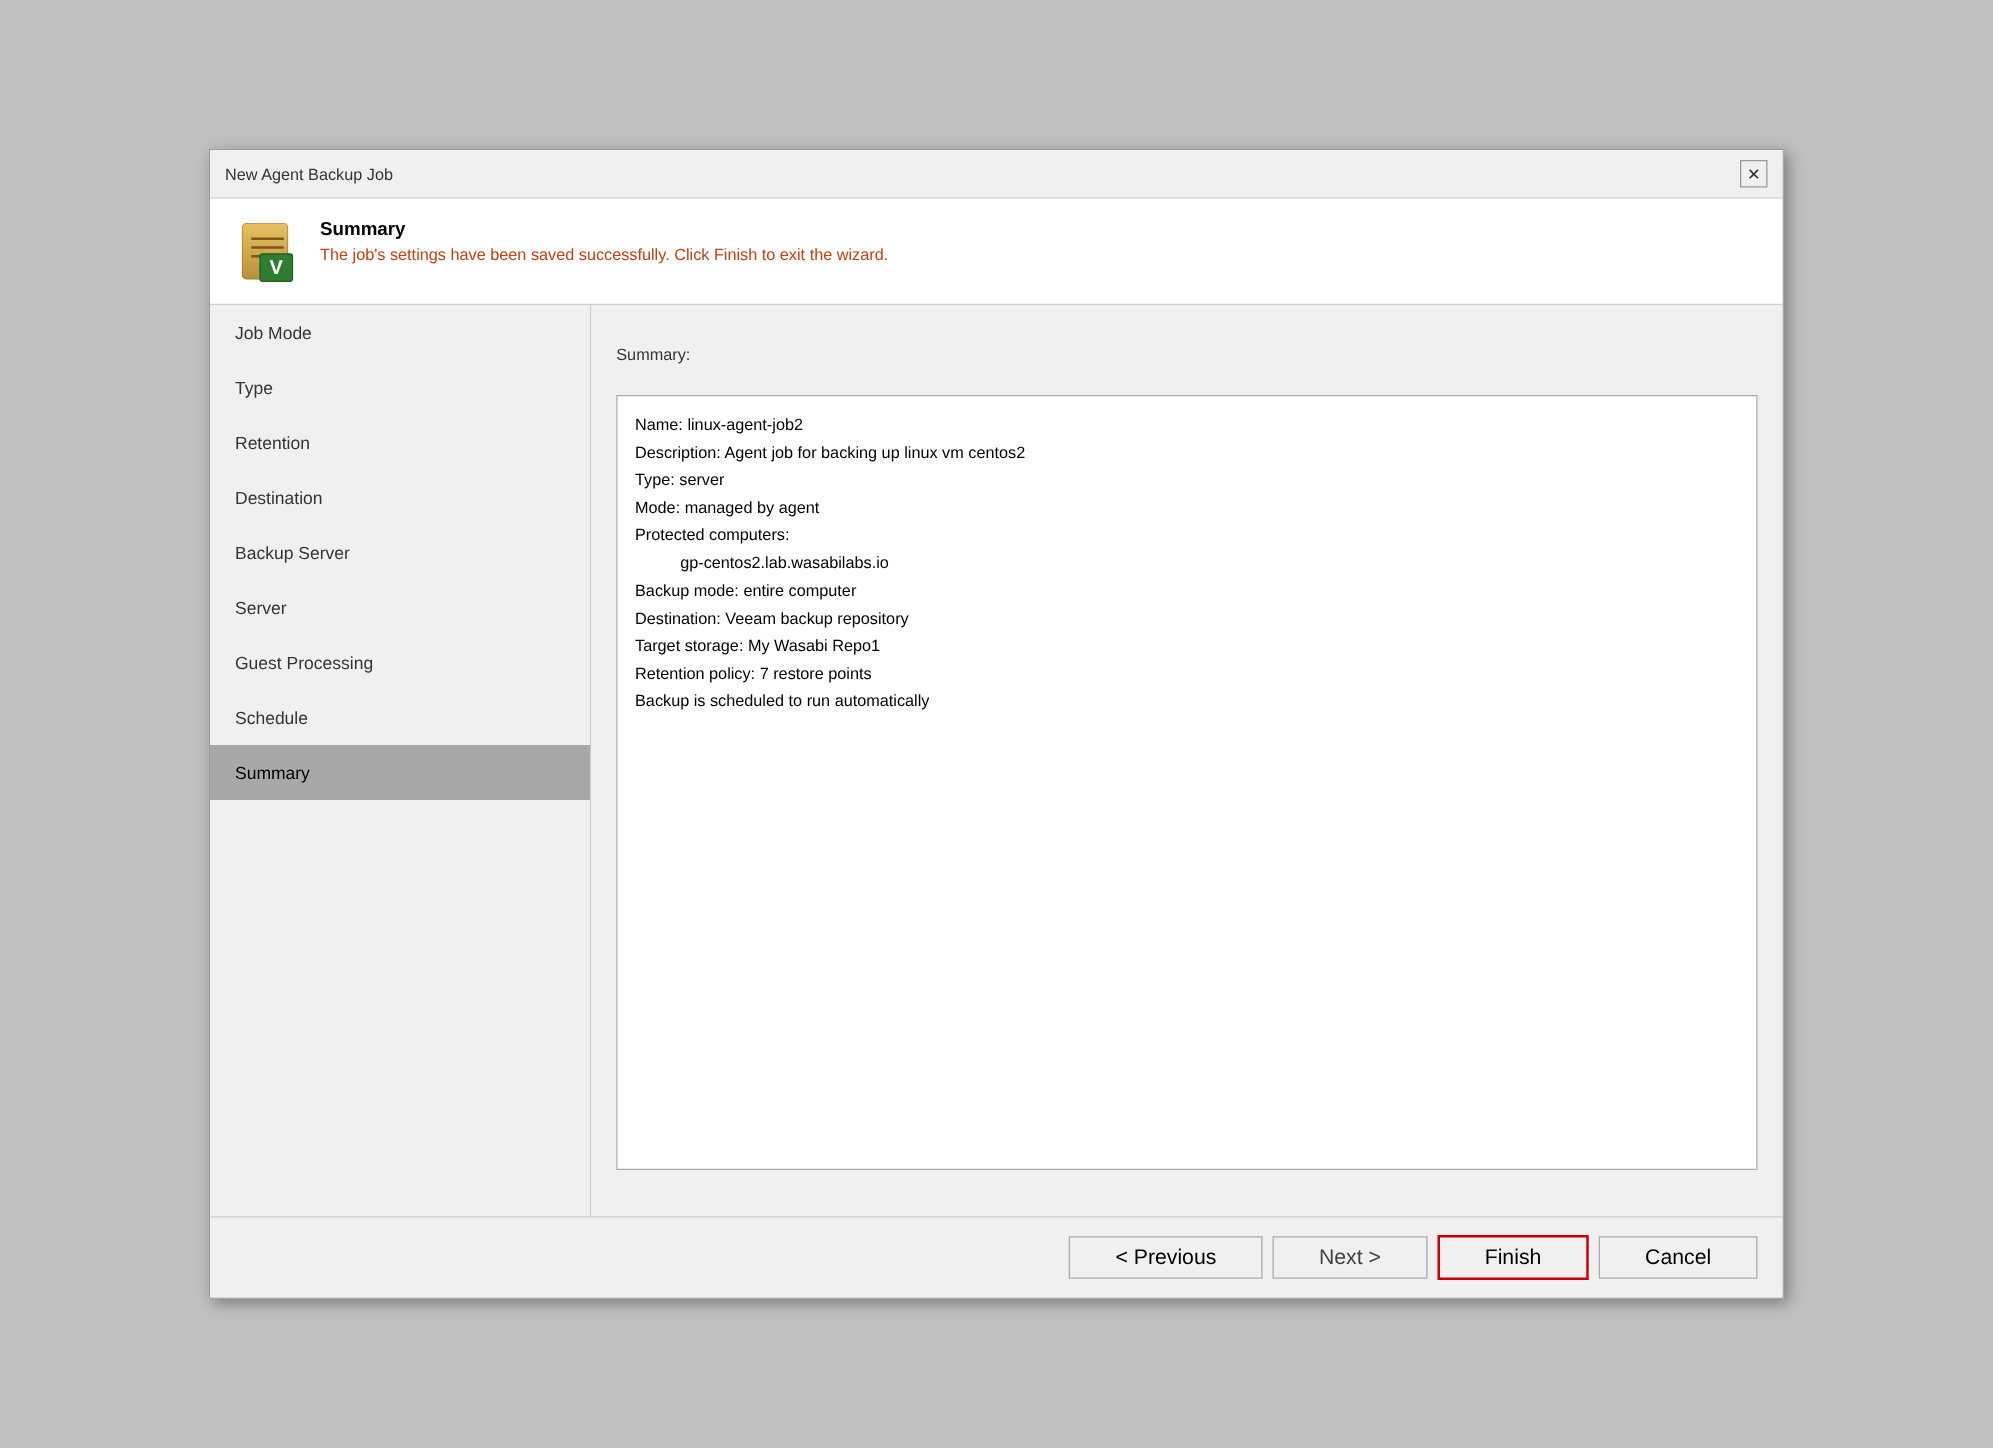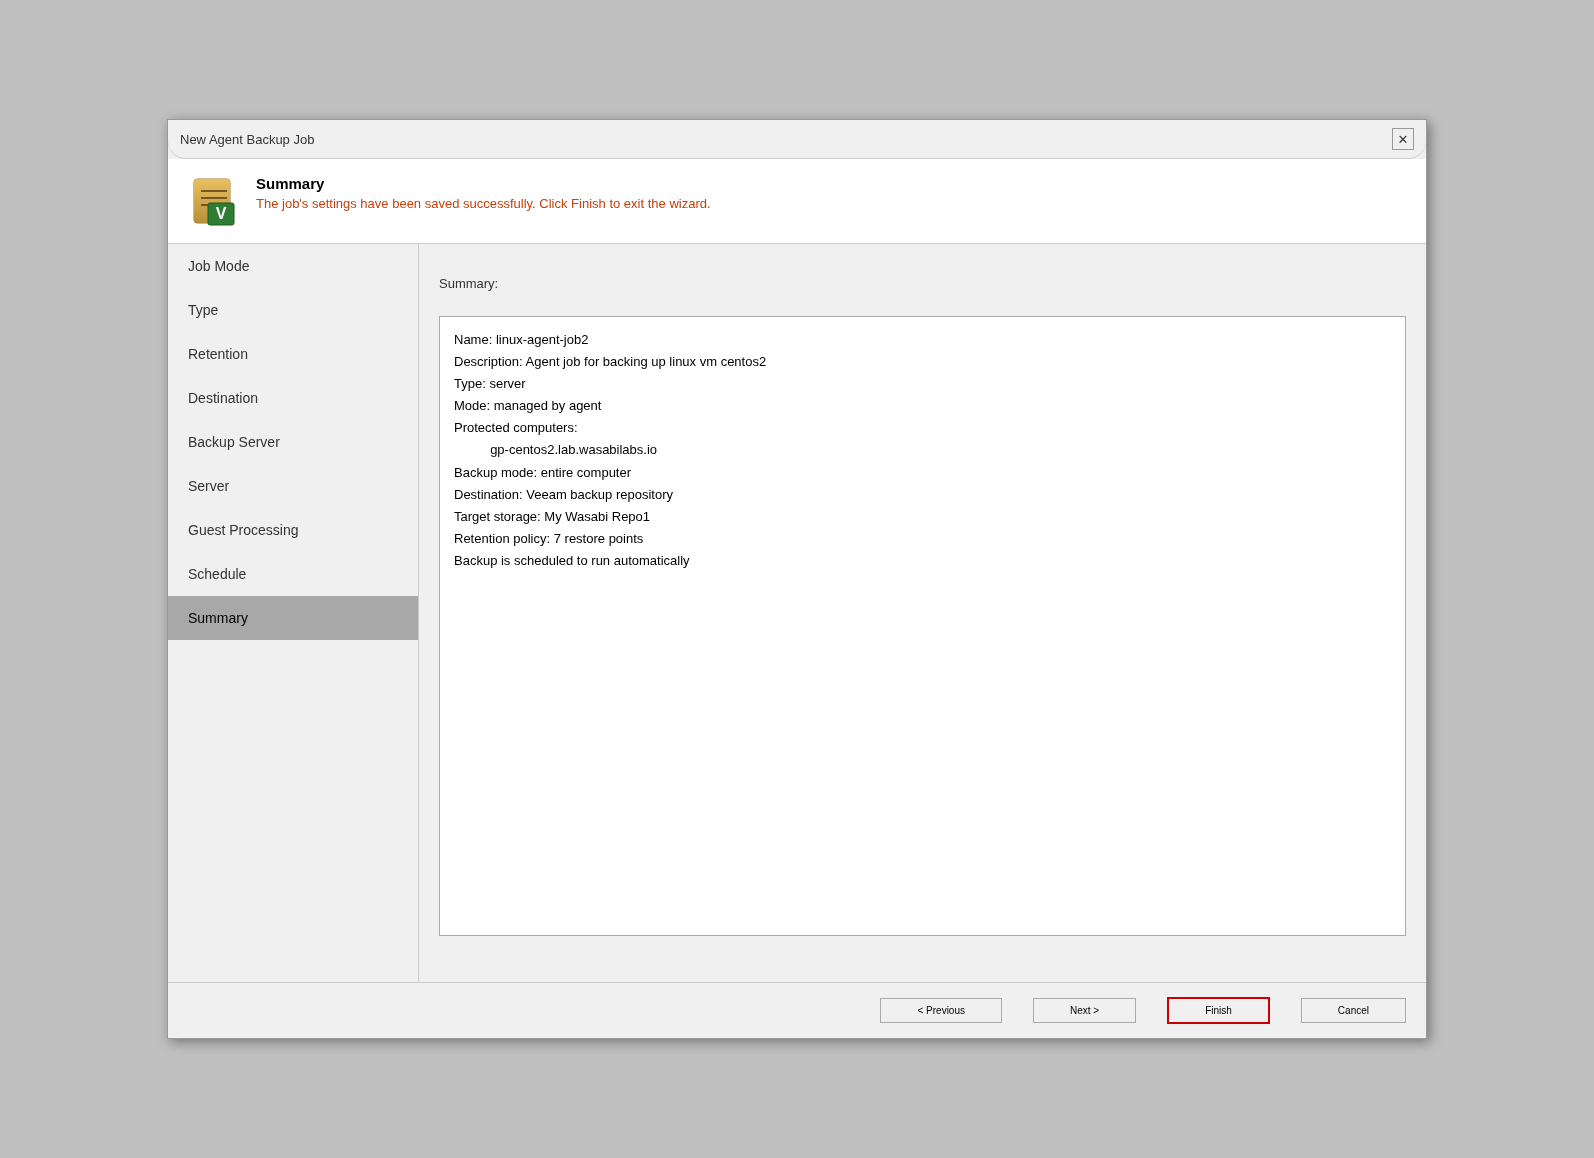--- a/index.html
+++ b/index.html
@@ -21,21 +21,20 @@
       display: flex;
       flex-direction: column;
     }
     .title-bar {
       background: #f0f0f0;
       border-bottom: 1px solid #ccc;
       padding: 8px 12px;
       display: flex;
       justify-content: space-between;
       align-items: center;
-      border-radius: 18px;
     }
     .title-bar-text {
       font-size: 13px;
       color: #333;
     }
     .close-btn {
       width: 22px;
       height: 22px;
       border: 1px solid #999;
       background: #f0f0f0;
@@ -62,21 +61,21 @@
     }
     .header-text p {
       font-size: 13px;
       color: #c2410c;
     }
     .content-area {
       display: flex;
       flex: 1;
     }
     .sidebar {
-      width: 251px;
+      width: 305px;
       background: #f0f0f0;
       border-right: 1px solid #ccc;
       flex-shrink: 0;
     }
     .sidebar-item {
       padding: 14px 20px;
       font-size: 14px;
       color: #333;
       cursor: pointer;
       border-bottom: none;
@@ -112,30 +111,29 @@
       padding: 14px 20px;
       border-top: 1px solid #ccc;
       background: #f0f0f0;
       display: flex;
       justify-content: flex-end;
       gap: 8px;
       align-items: center;
     }
     .btn {
       padding: 6px 36px;
-      font-size: 10px;
+      font-size: 17px;
       border: 1px solid #aaa;
       background: #f0f0f0;
       cursor: pointer;
       min-width: 90px;
       text-align: center;
-      margin-left: 23px;
     }
     .btn:disabled {
-      color: #000000;
+      color: #404040;
       cursor: default;
     }
     .btn-finish {
       border: 2px solid #cc0000;
       font-weight: normal;
     }
     
     .icon-wrapper {
       position: relative;
       width: 52px;

